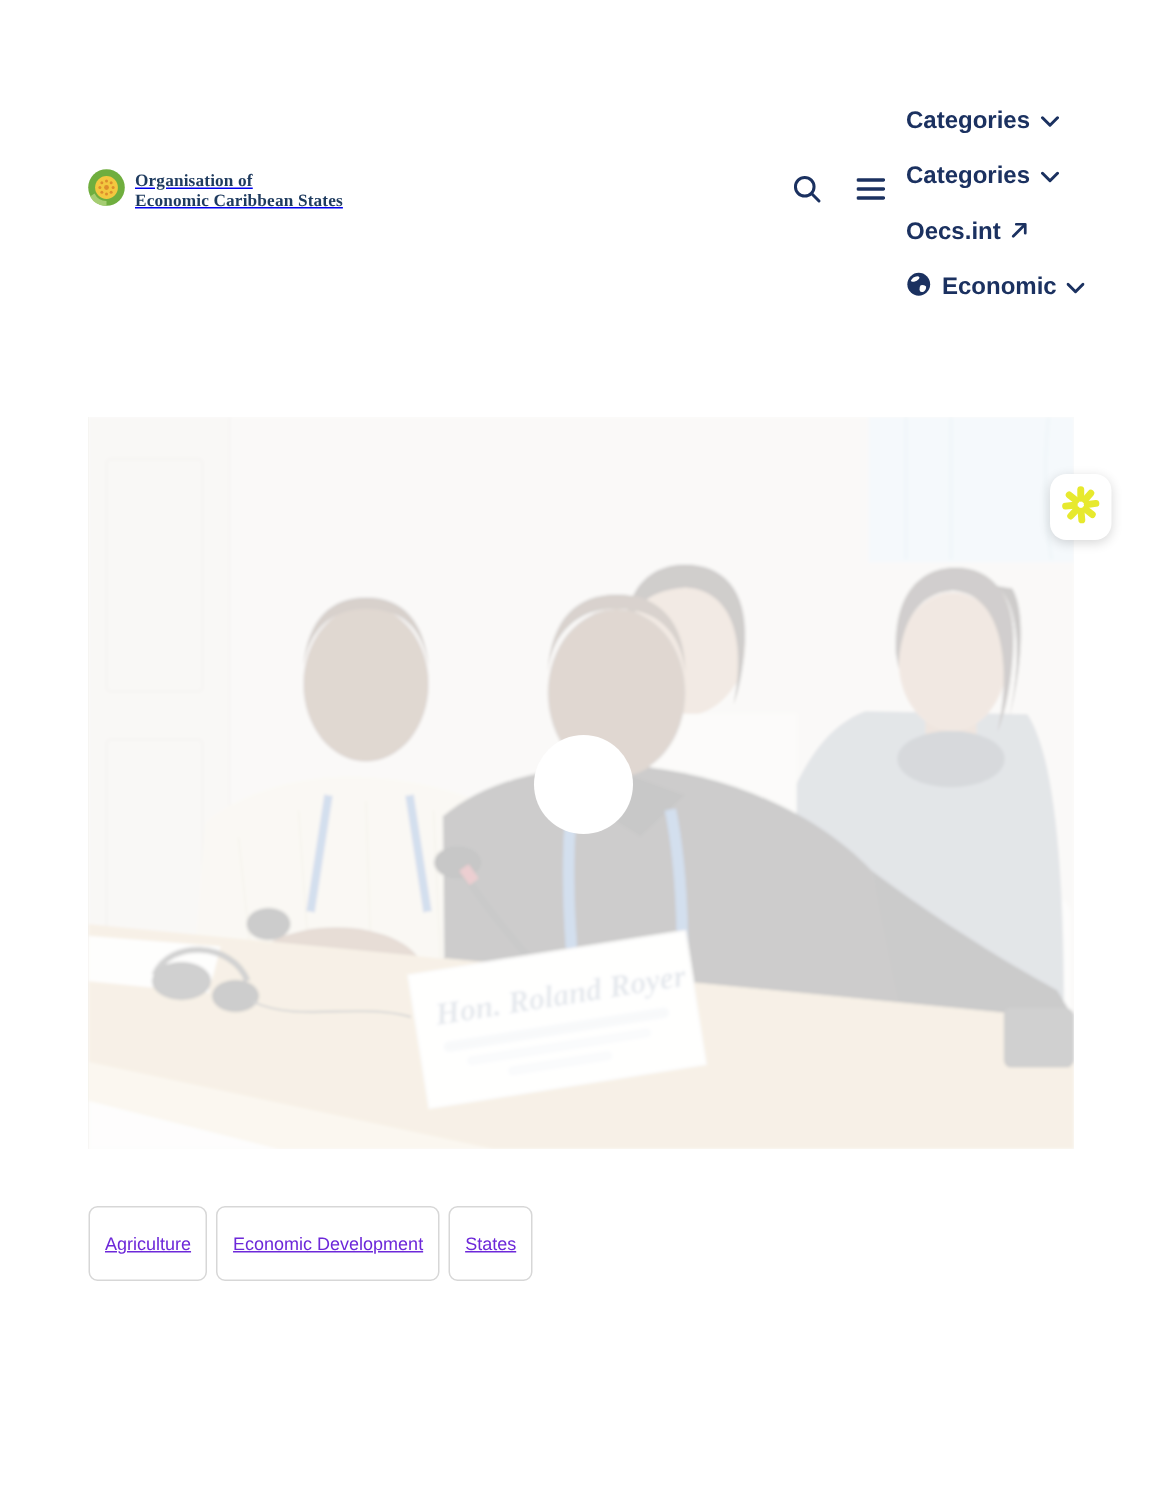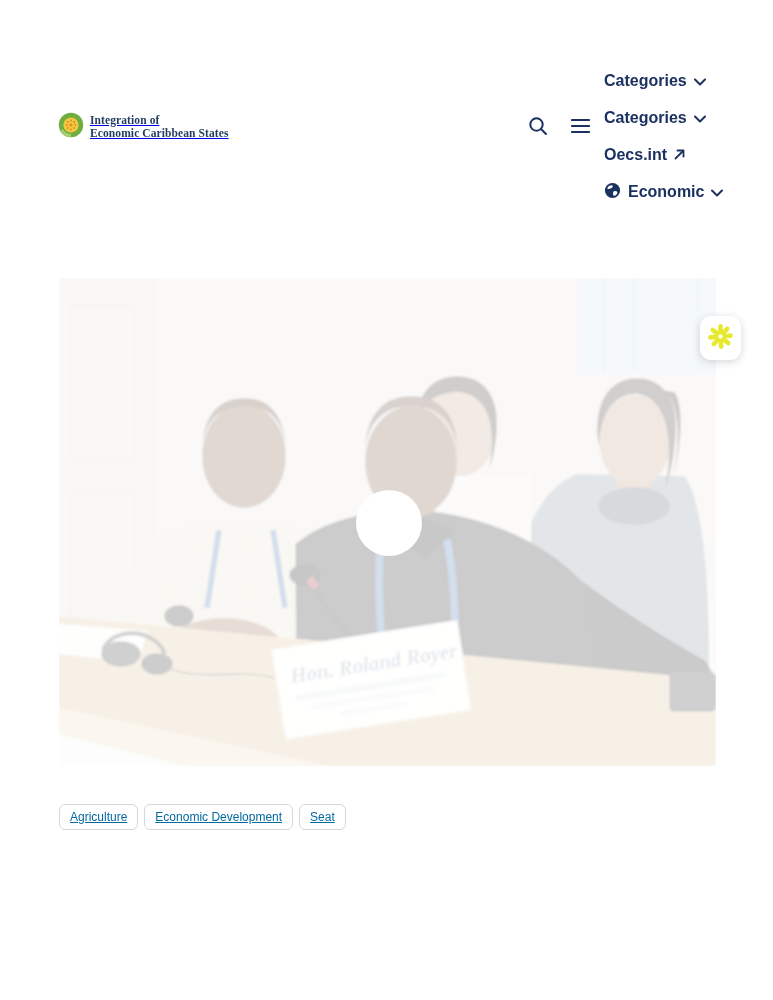--- a/index.html
+++ b/index.html
@@ -19,22 +19,22 @@
   
   .hero { position:absolute; left:59px; top:278px; width:657px; height:488px; overflow:hidden; background:#f2efeb; }
   .hero svg { display:block; width:100%; height:100%; }
 
   
   .float-widget { position:absolute; left:700px; top:316px; width:41px; height:44px; background:#fff; border-radius:11px;
     box-shadow:0 2px 8px rgba(0,0,0,.16); display:flex; align-items:center; justify-content:center; cursor:pointer; border:none; }
 
   
   .tags { position:absolute; left:59px; top:804px; display:flex; gap:6px; }
-  .tag { display:inline-block; font-size:12px; color:#0369a1; background:#fff; border:1px solid #d7d7d7; border-radius:6px;
-    padding:5px 10px; line-height:14px; cursor:pointer; }
+  .tag { display:inline-block; font-size:12px; color:#6d28d9; background:#fff; border:1px solid #d7d7d7; border-radius:6px;
+    padding:17px 10px; line-height:14px; cursor:pointer; }
 
   
   .headline { position:absolute; left:57px; top:839px; width:680px; color:#232323; font-weight:bold; font-size:34px; line-height:41px; letter-spacing:-1px; }
   .headline .hl-line { display:block; white-space:nowrap; }
   .headline .hl-line > span { display:inline-block; transform:scaleX(.93); transform-origin:left center; }
 </style>
 </head>
 <body>
 
 <div class="page">
@@ -54,21 +54,21 @@
             <circle cx="9.6" cy="15" r="1"></circle>
               <circle cx="18.4" cy="15" r="1"></circle>
             <circle cx="10.9" cy="11.9" r="1"></circle>
               <circle cx="17.1" cy="11.9" r="1"></circle>
             <circle cx="10.9" cy="18.1" r="1"></circle>
               <circle cx="17.1" cy="18.1" r="1"></circle>
           </g>
         </svg>
       </span>
       <span class="logo-text">
-        <span>Integration of</span><br>
+        <span>Organisation of</span><br>
         <span>Economic Caribbean States</span>
       </span>
     </a>
 
     <button class="search-btn" aria-label="Search">
       <span>
         <svg width="22" height="22" viewBox="0 0 22 22" fill="none" stroke="#1b3160" stroke-width="2" stroke-linecap="round">
           <circle cx="9.5" cy="9.5" r="6.2"></circle>
           <line x1="14.2" y1="14.2" x2="19" y2="19"></line>
         </svg>
@@ -232,17 +232,17 @@
         <line x1="10.8" y1="16.7" x2="6.8" y2="21.0"></line>
         <line x1="9.2" y1="13.8" x2="3.4" y2="14.4"></line>
         <line x1="10.4" y1="10.6" x2="5.8" y2="7.0"></line>
       </svg>
     </span>
   </button>
 
   <div class="tags">
     <a class="tag" href="#">Agriculture</a>
     <a class="tag" href="#">Economic Development</a>
-    <a class="tag" href="#">Seat</a>
+    <a class="tag" href="#">States</a>
   </div>
 
 
 </div>
 
 </body></html>

